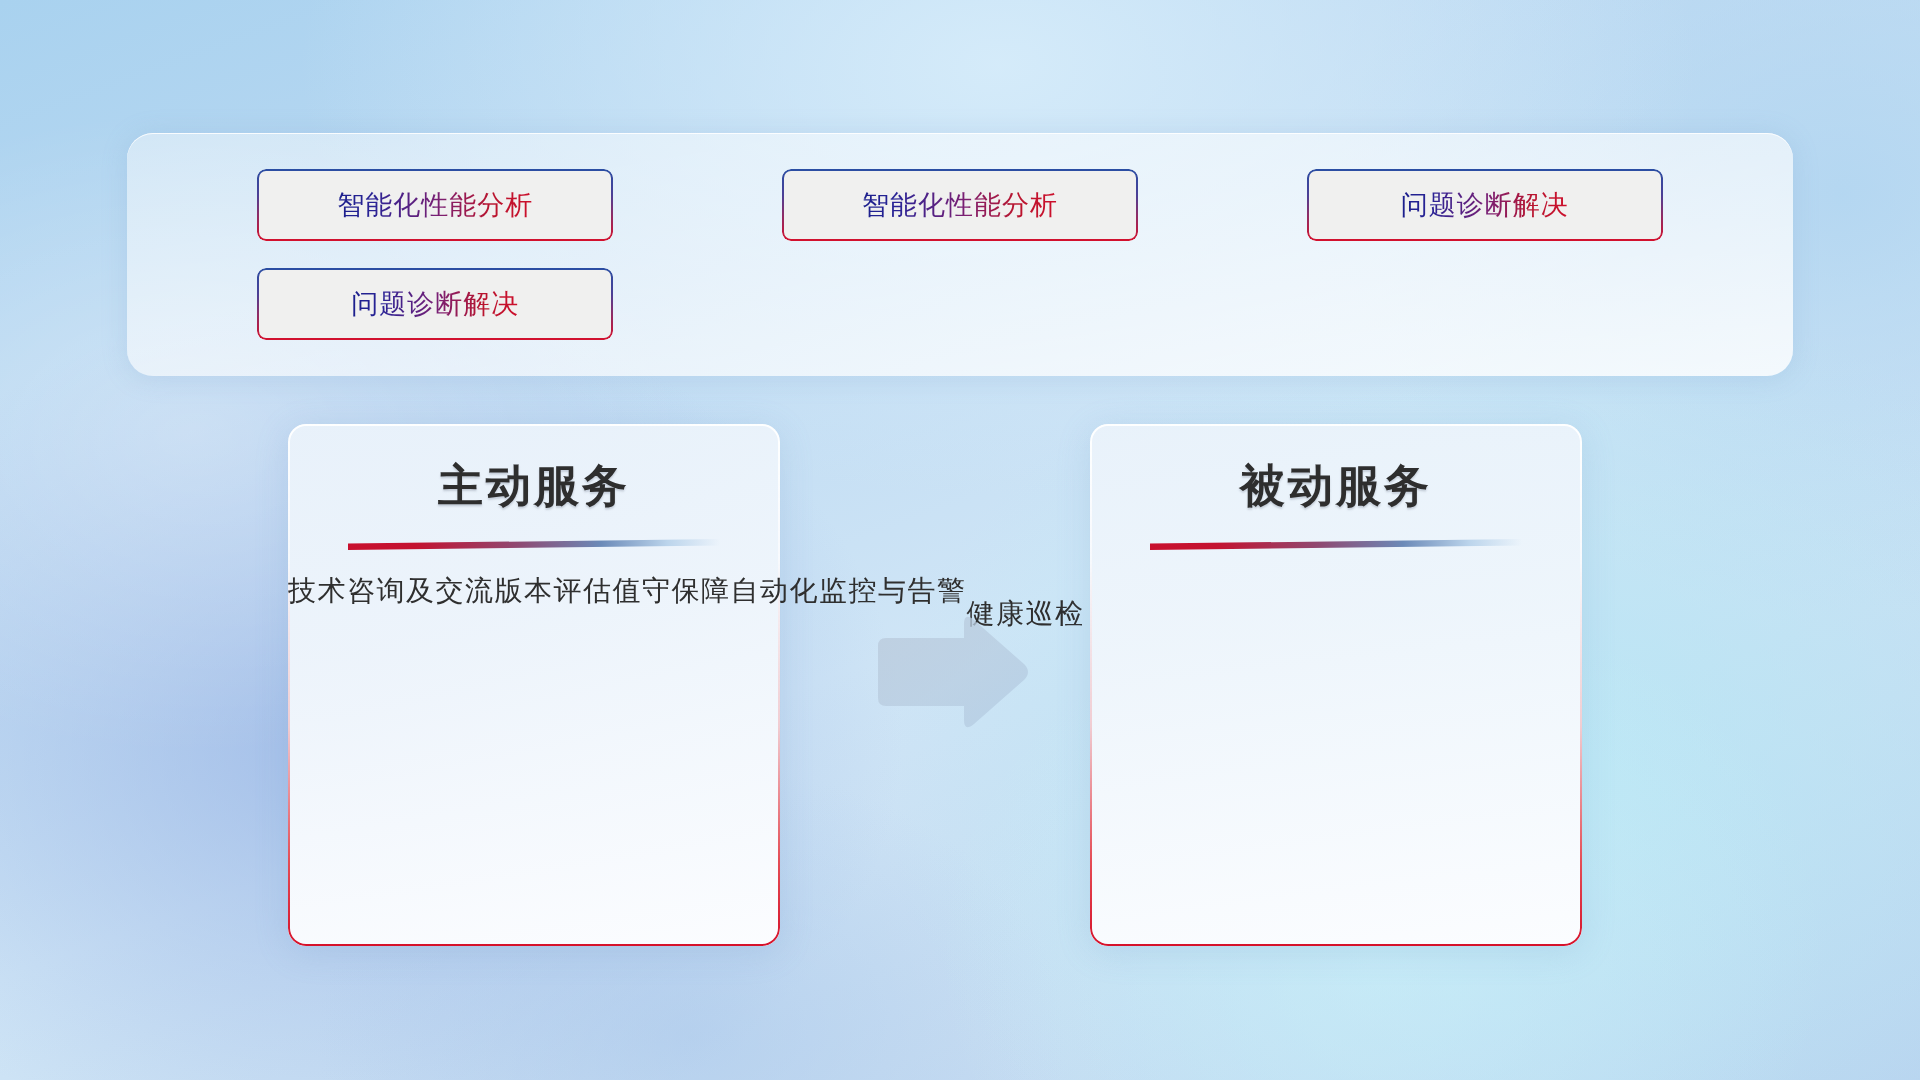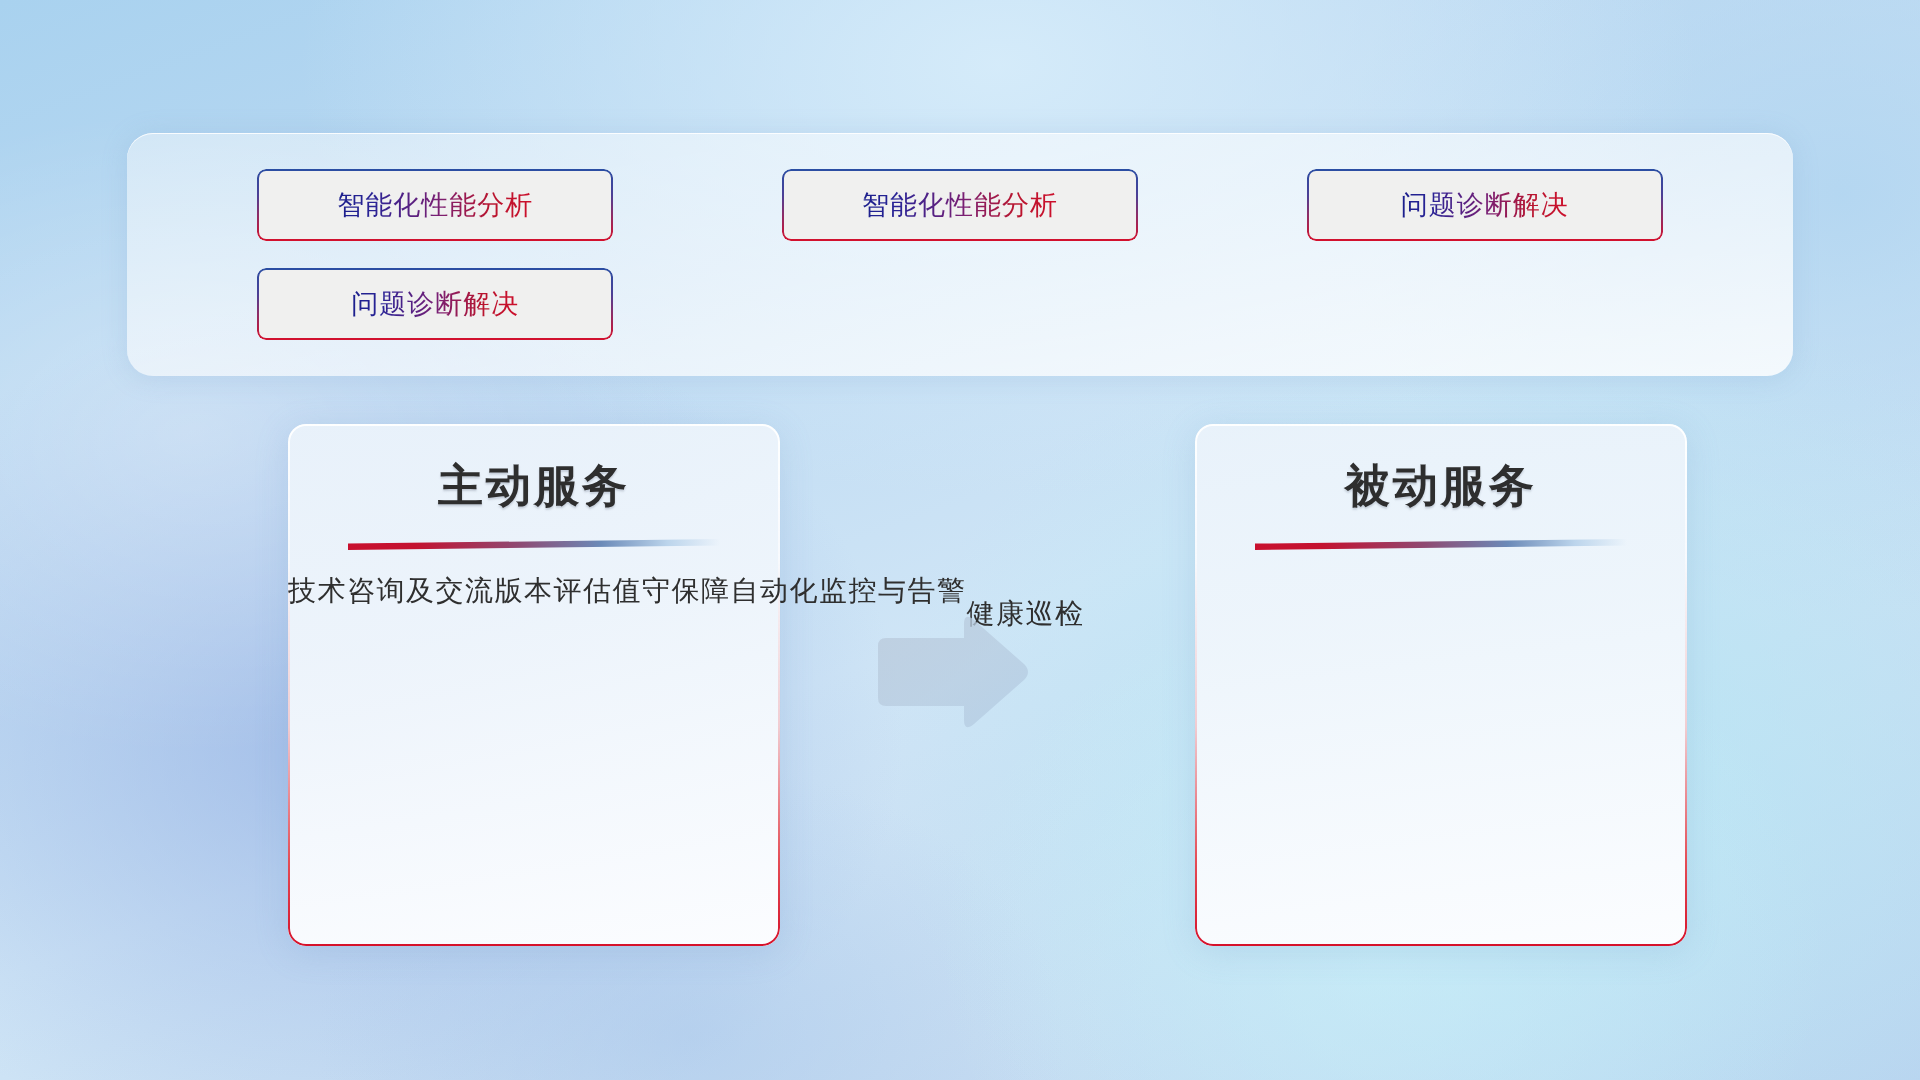--- a/index.html
+++ b/index.html
@@ -111,21 +111,21 @@
     border-radius: 18px;
     padding: 2px;
     background: linear-gradient(180deg, rgba(255,255,255,0.95) 0%, rgba(248,250,253,0.9) 26%, rgba(240,190,195,0.75) 58%, rgba(226,60,70,0.92) 84%, #d6122b 100%);
     -webkit-mask: linear-gradient(#000 0 0) content-box, linear-gradient(#000 0 0);
     -webkit-mask-composite: xor;
     mask: linear-gradient(#000 0 0) content-box, linear-gradient(#000 0 0);
     mask-composite: exclude;
     pointer-events: none;
   }
   #card-active { left: 288px; }
-  #card-passive { left: 1195px; }
+  #card-passive { left: 1090px; }
 
   .card-inner {
     position: relative;
     height: 100%;
     display: flex;
     flex-direction: column;
     align-items: center;
     padding-top: 32px;
     box-sizing: border-box;
   }

